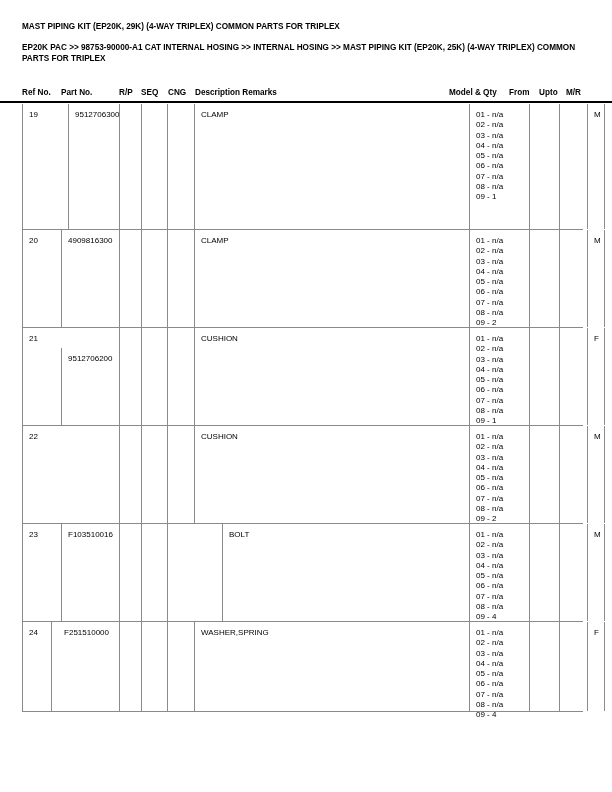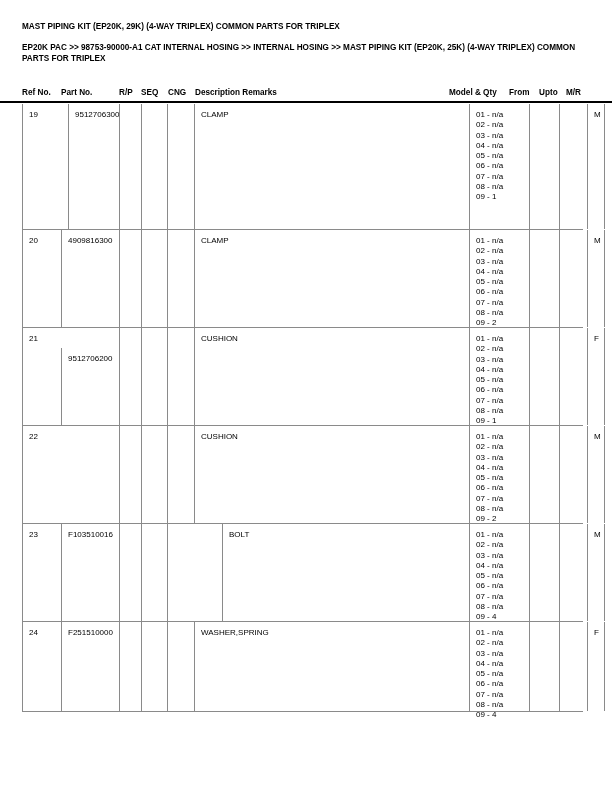--- a/index.html
+++ b/index.html
@@ -142,21 +142,21 @@
         <div class="qty-line">07 - n/a</div>
         <div class="qty-line">08 - n/a</div>
         <div class="qty-line">09 - 4</div>
       </div>
       <div class="cell" style="left: 507px; width: 30px;"></div>
       <div class="cell" style="left: 537px; width: 28px;"></div>
       <div class="cell last" style="left: 565px; width: 18px;">M</div>
     </div>
     <div class="row" style="height: 90px;">
       <div class="cell" style="left: 0px; width: 39px;">24</div>
-      <div class="cell" style="left: 39px; width: 58px;">F251510000</div>
+      <div class="cell" style="left: 29px; width: 58px; text-align: right;">F251510000</div>
       <div class="cell" style="left: 97px; width: 22px;"></div>
       <div class="cell" style="left: 119px; width: 26px;"></div>
       <div class="cell" style="left: 145px; width: 27px;"></div>
       <div class="cell" style="left: 172px; width: 275px;">WASHER,SPRING</div>
       <div class="cell" style="left: 447px; width: 60px;">
         <div class="qty-line">01 - n/a</div>
         <div class="qty-line">02 - n/a</div>
         <div class="qty-line">03 - n/a</div>
         <div class="qty-line">04 - n/a</div>
         <div class="qty-line">05 - n/a</div>

